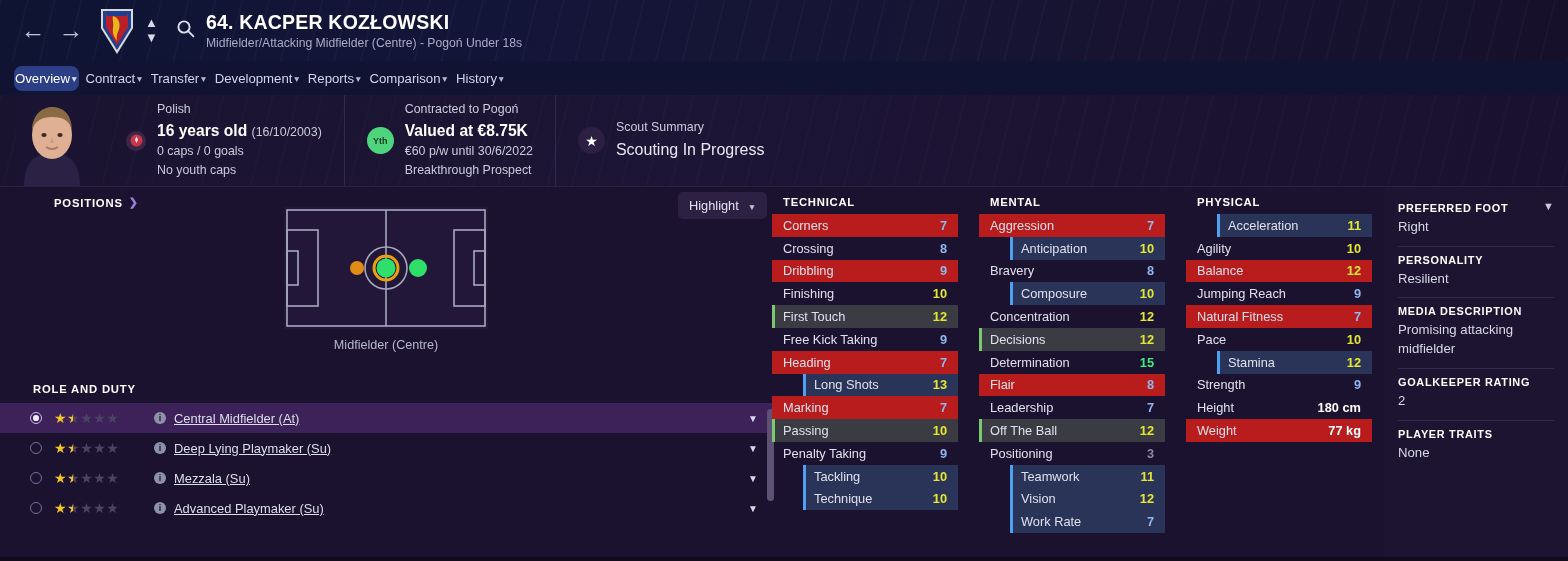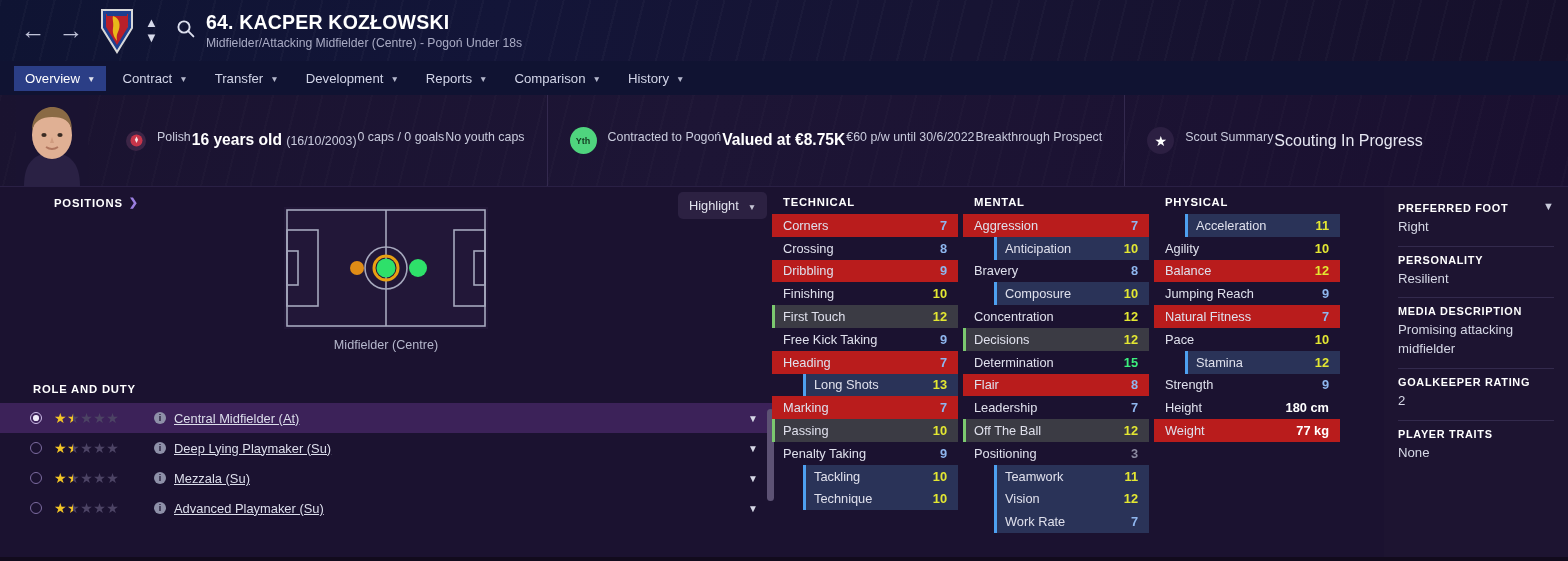--- a/index.html
+++ b/index.html
@@ -37,22 +37,22 @@
   .magnifier { color:#d9dcec; }
   .titleblock { display:flex; flex-direction:column; justify-content:center; }
   .ptitle { font-size:19.5px; font-weight:bold; letter-spacing:.2px; color:#ffffff; line-height:1.15; }
   .psub { font-size:12.2px; color:#a9abc4; margin-top:3px; }
   
   .tabbar {
     height: 34px; background:#101332; display:flex; align-items:center;
     padding-left: 14px; gap: 5px; position:relative;
   }
   .tab {
-    display:flex; align-items:center; gap:7px;
-    padding: 5px 11px; border-radius: 0;
+    display:flex; align-items:center; gap:0;
+    padding: 5px 1px; border-radius: 8px;
     font-size: 13.2px; color:#d2d5e8; cursor:pointer; white-space:nowrap;
   }
   .tab.active { background:#2b3e86; color:#fff; }
   .caret { font-size:8.5px; opacity:.85; transform:translateY(1px); }
   
   .infostrip {
     height: 91px; display:flex; align-items:stretch;
     background: linear-gradient(105deg,#1a1330 0%,#1d1535 45%,#1a1030 100%);
     position:relative; overflow:hidden;
   }
@@ -63,21 +63,21 @@
   }
   .facewrap { width:104px; display:flex; align-items:flex-end; justify-content:center; position:relative; z-index:2;}
   .face { width:72px; height:91px; }
   .infocol { display:flex; align-items:center; gap:11px; padding:0 22px; position:relative; z-index:2;}
   .infocol + .infocol { border-left:1px solid #33294e; }
   .badge-flag { width:20px;height:20px;border-radius:50%;background:#3c2546;display:flex;align-items:center;justify-content:center;flex:none;}
   .ytchip { width:27px;height:27px;border-radius:50%;background:#4fd47e;color:#123a20;
             font-size:9px;font-weight:bold;display:flex;align-items:center;justify-content:center;flex:none;}
   .starchip { width:27px;height:27px;border-radius:50%;background:#2c1f42;color:#fff;
             font-size:14px;display:flex;align-items:center;justify-content:center;flex:none;}
-  .lines { display:flex; flex-direction:row; gap:1px; }
+  .lines { display:flex; flex-direction:column; gap:1px; }
   .l-sm { font-size:12.4px; color:#c9cbdd; line-height:1.45; }
   .l-big { font-size:15.6px; font-weight:bold; color:#ffffff; line-height:1.45; }
   .l-big .dim { font-size:12.4px; font-weight:normal; color:#c9cbdd; }
   
   .body { display:flex; height: 375px; }
   .leftpane { width:772px; position:relative; background:#1b1230; border-top:1px solid #2a2045;}
   .posheader { display:flex; align-items:center; gap:6px; padding:9px 0 0 22px; }
   .posheader .lbl { font-size:11.3px; font-weight:bold; letter-spacing:.8px; color:#fff;margin-left:32px; }
   .posheader .arrow { color:#9b7fe0; font-size:11px; font-weight:bold; }
   .highlight-btn {
@@ -106,21 +106,21 @@
     background:linear-gradient(90deg,#f2c426 50%, #4c4364 50%);
     -webkit-background-clip:text; background-clip:text; color:transparent;
   }
   .iico { width:12px;height:12px;border-radius:50%;background:#8e90a8;color:#1b1230;
           font-size:9px;font-weight:bold;display:flex;align-items:center;justify-content:center;
           margin-left:14px;margin-right:8px;flex:none;}
   .rolename { flex:1;text-decoration:underline; }
   .rchev { color:#d6d8e6; font-size:10px; }
   .vscroll { position:absolute; left:767px; top:222px; width:7px; height:92px; background:#5d5274; border-radius:4px; }
   
-  .attrs { width:612px; display:flex; gap:5px; padding-top:4px; background:#1b1230; border-top:1px solid #2a2045;}
+  .attrs { width:612px; display:flex; gap:21px; padding-top:4px; background:#1b1230; border-top:1px solid #2a2045;}
   .acol { width:186px; }
   .acol-head { font-size:11.3px; font-weight:bold; letter-spacing:.75px; color:#fff; padding:5px 0 6px 11px; }
   .arow {
     height:22.8px; display:flex; align-items:center; justify-content:space-between;
     padding:0 11px 0 11px; font-size:12.8px; position:relative; color:#dfe0ec;
   }
   .arow.alt { background:#b91c1c; }
   .arow.hl-blue { background:#2a3358;margin-left:31px; }
   .arow.hl-grey { background:#3b3b44; }
   .arow::before {

